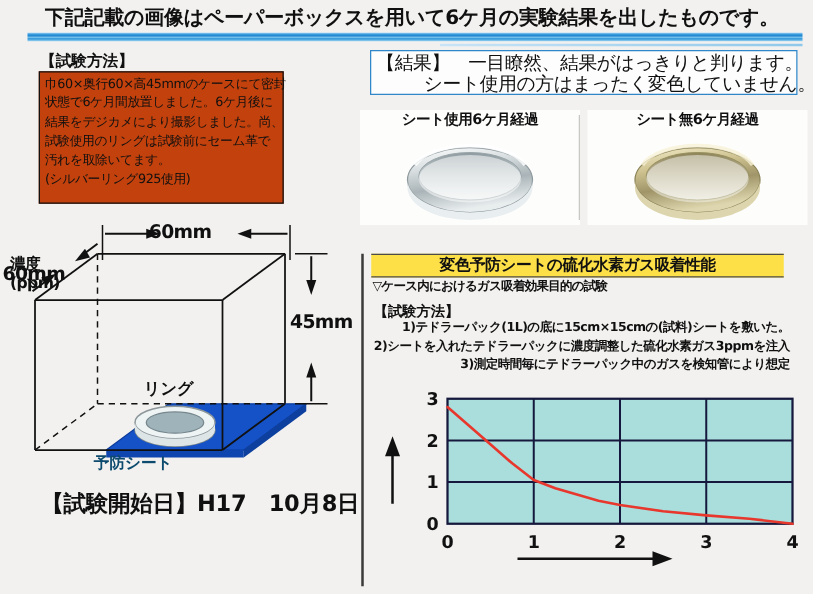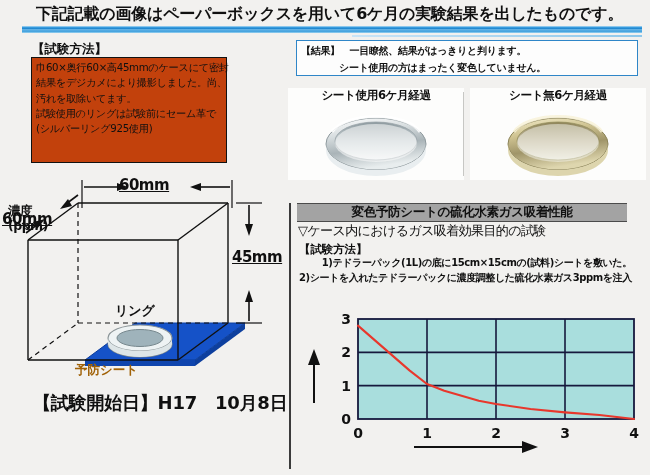--- a/index.html
+++ b/index.html
@@ -40,75 +40,75 @@
   }
   .method-box p{
     margin:0;font-size:10.2px;line-height:15.3px;
     white-space:nowrap;letter-spacing:-0.3px;
   }
 
   
   .diagram{position:absolute;left:0px;top:168px;width:290px;height:225px;}
   .diagram svg{display:block;}
   .dim{
-    position:absolute;font-size:15px;font-weight:700;letter-spacing:-0.5px;text-decoration:underline;
+    position:absolute;font-size:15px;font-weight:700;letter-spacing:-0.5px;
   }
   .dim-60-top{left:119px;top:176px;}
   .dim-60-left{left:2px;top:210px;}
   .dim-45{left:232px;top:248px;}
   .lbl-ring{
     position:absolute;left:115px;top:302px;
     font-size:13px;font-weight:700;letter-spacing:0px;
   }
   .lbl-sheet{
     position:absolute;left:75px;top:362px;
-    font-size:12.5px;font-weight:700;color:#a16207;letter-spacing:0px;
+    font-size:12.5px;font-weight:700;color:#0c4a6e;letter-spacing:0px;
   }
   .start-date{
     position:absolute;left:33px;top:391px;
     font-size:18px;font-weight:700;letter-spacing:-0.2px;white-space:nowrap;
   }
 
   
   .result-box{
     position:absolute;left:296px;top:40px;width:342px;height:36px;
     border:1.4px solid #2f86c8;background:#fdfdfd;
     box-sizing:border-box;padding:1px 4px;
   }
   .result-box p{
-    margin:0;font-size:10px;line-height:17px;font-weight:700;
+    margin:0;font-size:15px;line-height:17px;font-weight:400;
     white-space:nowrap;letter-spacing:-0.3px;
   }
   .result-box p.indent{padding-left:38px;}
 
   
   .photo{position:absolute;top:88px;width:176px;height:92px;background:#fdfdfc;}
   .photo.left{left:288px;}
   .photo.right{left:470px;}
   .photo-cap{
     position:absolute;top:0;left:0;width:100%;text-align:center;
     font-size:11.6px;font-weight:700;letter-spacing:-0.4px;white-space:nowrap;
   }
   .photo-sep{
     position:absolute;left:463px;top:92px;width:1px;height:84px;background:#c7c7c4;
   }
 
   
   .rpanel{position:absolute;left:296px;top:203px;width:348px;height:268px;}
   .green-bar{
     position:absolute;left:1px;top:0;width:330px;height:17px;
-    background:#a3a3a3;border-top:1.4px solid #4b4b4b;border-bottom:1.4px solid #4b4b4b;
+    background:#fde047;border-top:1.4px solid #4b4b4b;border-bottom:1.4px solid #4b4b4b;
   }
   .green-bar span{
     display:block;text-align:center;font-size:12.6px;font-weight:700;
     line-height:16px;letter-spacing:-0.4px;color:#111;white-space:nowrap;
   }
   .sub-title{
     position:absolute;left:2px;top:19px;
-    font-size:13px;font-weight:400;letter-spacing:-0.6px;white-space:nowrap;
+    font-size:10px;font-weight:700;letter-spacing:-0.6px;white-space:nowrap;
   }
   .method2-label{
     position:absolute;left:3px;top:39px;font-size:11.4px;font-weight:700;
   }
   .steps{position:absolute;left:3px;top:53px;text-align:right;}
   .steps p{
     margin:0;font-size:10px;line-height:14.6px;font-weight:700;
     white-space:nowrap;letter-spacing:-0.4px;
   }
   .rborder{
@@ -131,23 +131,24 @@
 
 <div id="page">
 
   <div class="hdr-title">下記記載の画像はペーパーボックスを用いて6ケ月の実験結果を出したものです。</div>
   <div class="hdr-rule"></div>
   <div class="hdr-rule2"></div>
 
   <div class="shiken-label">【試験方法】</div>
   <div class="method-box">
     <p>巾60×奥行60×高45mmのケースにて密封</p>
+    <p>状態で6ケ月間放置しました。6ケ月後に</p>
     <p>結果をデジカメにより撮影しました。尚、</p>
+    <p>試験使用のリングは試験前にセーム革で</p>
     <p>汚れを取除いてます。</p>
-    <p>試験使用のリングは試験前にセーム革で</p>
     <p>(シルバーリング925使用)</p>
   </div>
 
   <div class="diagram">
     <svg width="290" height="225" viewBox="0 0 290 225">
 
       <polygon points="85,192 135,155 245,155 195,192" fill="#1552c8" stroke="#0b3c9c" stroke-width="1"></polygon>
 
       <polygon points="85,192 195,192 195,198 85,198" fill="#0f45ae"></polygon>
       <polygon points="195,192 245,155 245,161 195,198" fill="#0d3f9e"></polygon>
@@ -265,20 +266,21 @@
     <div class="rborder"></div>
 
     <div class="green-bar">
       <span>変色予防シートの硫化水素ガス吸着性能</span>
     </div>
     <div class="sub-title">▽ケース内におけるガス吸着効果目的の試験</div>
     <div class="method2-label">【試験方法】</div>
     <div class="steps">
       <p>1)テドラーパック(1L)の底に15cm×15cmの(試料)シートを敷いた。</p>
       <p>2)シートを入れたテドラーパックに濃度調整した硫化水素ガス3ppmを注入</p>
+      <p>3)測定時間毎にテドラーパック中のガスを検知管により想定</p>
     </div>
 
     <div class="chart">
       <svg id="chart-svg" width="348" height="150" viewBox="0 0 348 150">
           <rect x="62" y="12" width="276" height="100" fill="#a9dedd"></rect>
           <line x1="62" y1="78.66666666666667" x2="338" y2="78.66666666666667" stroke="#16193d" stroke-width="1.6"></line>
           <line x1="62" y1="45.33333333333334" x2="338" y2="45.33333333333334" stroke="#16193d" stroke-width="1.6"></line>
           <line x1="131" y1="12" x2="131" y2="112" stroke="#16193d" stroke-width="1.6"></line>
           <line x1="200" y1="12" x2="200" y2="112" stroke="#16193d" stroke-width="1.6"></line>
           <line x1="269" y1="12" x2="269" y2="112" stroke="#16193d" stroke-width="1.6"></line>

